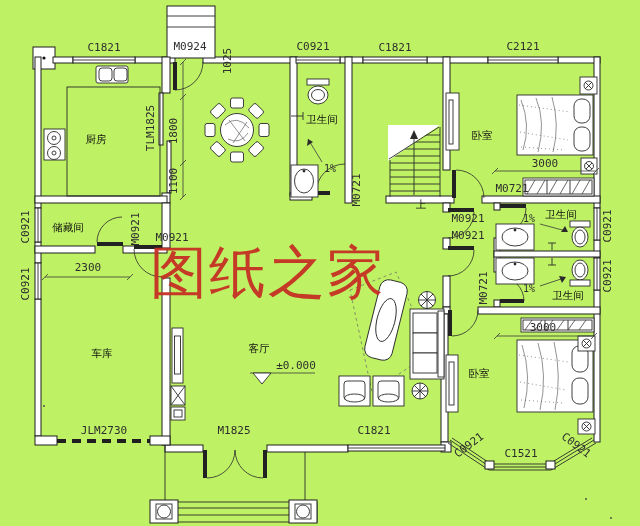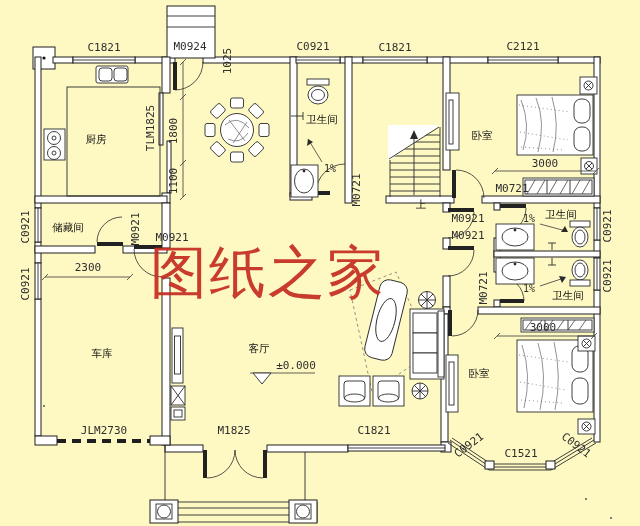--- a/index.html
+++ b/index.html
@@ -1,16 +1,16 @@
 <!DOCTYPE html>
 <html><head>
 <meta charset="utf-8">
 <style>
   html,body{margin:0;padding:0;background:#ffffff;}
-  #plan{position:relative;width:640px;height:526px;background:#fef9c3;overflow:hidden;
+  #plan{position:relative;width:640px;height:526px;background:#bef264;overflow:hidden;
         font-family:"DejaVu Sans",sans-serif;}
   svg{position:absolute;left:0;top:0;}
   .wall{fill:#ffffff;stroke:#1f1f1f;stroke-width:1;}
   .thin{fill:none;stroke:#2a2a2a;stroke-width:0.9;}
   .fix{fill:#ffffff;stroke:#2a2a2a;stroke-width:0.9;}
   .dimline{stroke:#3a3a3a;stroke-width:0.8;fill:none;}
   .leaf{fill:#222222;stroke:none;}
   .arc{fill:none;stroke:#2a2a2a;stroke-width:0.8;}
   .lbl{font-family:"DejaVu Sans Mono",monospace;font-size:11px;fill:#2e2e2e;text-anchor:middle;}
   .room{font-family:"DejaVu Sans",sans-serif;font-size:10.5px;fill:#111111;text-anchor:middle;}

